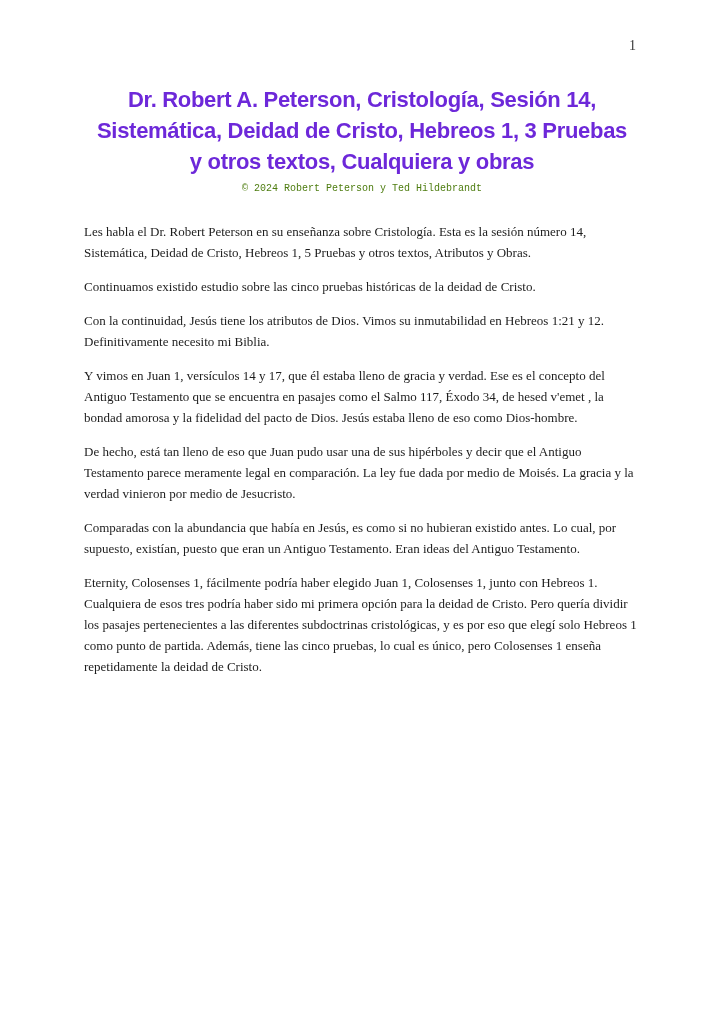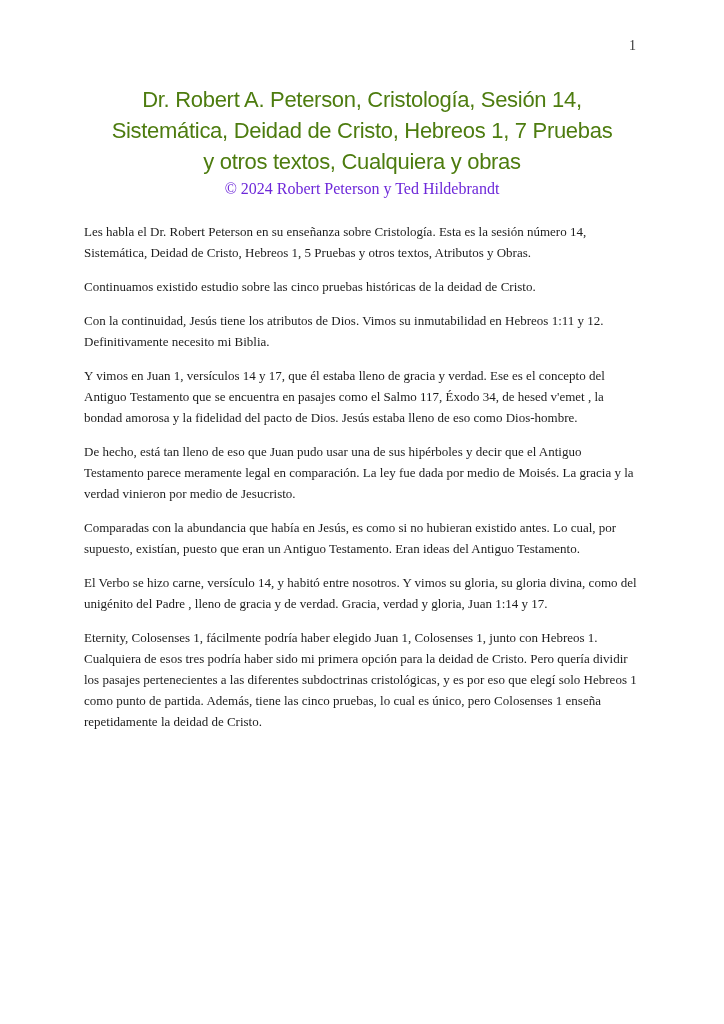--- a/index.html
+++ b/index.html
@@ -23,33 +23,33 @@
     font-family: "Liberation Serif", serif;
     font-size: 14px;
     line-height: 16px;
     color: #3a3a3a;
     padding-right: 4px;
     margin-bottom: 30px;
   }
   .doc-title {
     text-align: center;
     font-family: "Liberation Sans", sans-serif;
-    font-weight: normal;
+    font-weight: bold;
     font-size: 22px;
     line-height: 31px;
     letter-spacing: -0.3px;
-    color: #4d7c0f;
+    color: #6d28d9;
     white-space: nowrap;
   }
   .copyright {
     text-align: center;
-    font-family: Liberation Serif, serif;
-    font-size: 16px;
+    font-family: Liberation Mono, monospace;
+    font-size: 10px;
     line-height: 20px;
-    color: #6d28d9;
+    color: #4d7c0f;
     margin-top: 2px;
   }
   .doc-body {
     margin-top: 22px;
     font-size: 13px;
     line-height: 21px;
     color: #1c1c1c;
     font-family: Liberation Serif, serif;
   }
   .doc-body p {
@@ -59,30 +59,29 @@
 </style>
 </head>
 <body>
 
 <div class="page">
 
   <div class="page-number">1</div>
 
   <div class="doc-title">
     <div>Dr. Robert A. Peterson, Cristología, Sesión 14,</div>
-    <div>Sistemática, Deidad de Cristo, Hebreos 1, 7 Pruebas</div>
+    <div>Sistemática, Deidad de Cristo, Hebreos 1, 3 Pruebas</div>
     <div>y otros textos, Cualquiera y obras</div>
   </div>
 
   <div class="copyright">© 2024 Robert Peterson y Ted Hildebrandt</div>
 
   <div class="doc-body">
     <p>Les habla el Dr. Robert Peterson en su enseñanza sobre Cristología. Esta es la sesión número 14, Sistemática, Deidad de Cristo, Hebreos 1, 5 Pruebas y otros textos, Atributos y Obras.</p>
     <p>Continuamos existido estudio sobre las cinco pruebas históricas de la deidad de Cristo.</p>
-    <p>Con la continuidad, Jesús tiene los atributos de Dios. Vimos su inmutabilidad en Hebreos 1:11 y 12. Definitivamente necesito mi Biblia.</p>
+    <p>Con la continuidad, Jesús tiene los atributos de Dios. Vimos su inmutabilidad en Hebreos 1:21 y 12. Definitivamente necesito mi Biblia.</p>
     <p>Y vimos en Juan 1, versículos 14 y 17, que él estaba lleno de gracia y verdad. Ese es el concepto del Antiguo Testamento que se encuentra en pasajes como el Salmo 117, Éxodo 34, de hesed v'emet , la bondad amorosa y la fidelidad del pacto de Dios. Jesús estaba lleno de eso como Dios-hombre.</p>
     <p>De hecho, está tan lleno de eso que Juan pudo usar una de sus hipérboles y decir que el Antiguo Testamento parece meramente legal en comparación. La ley fue dada por medio de Moisés. La gracia y la verdad vinieron por medio de Jesucristo.</p>
     <p>Comparadas con la abundancia que había en Jesús, es como si no hubieran existido antes. Lo cual, por supuesto, existían, puesto que eran un Antiguo Testamento. Eran ideas del Antiguo Testamento.</p>
-    <p>El Verbo se hizo carne, versículo 14, y habitó entre nosotros. Y vimos su gloria, su gloria divina, como del unigénito del Padre , lleno de gracia y de verdad. Gracia, verdad y gloria, Juan 1:14 y 17.</p>
     <p>Eternity, Colosenses 1, fácilmente podría haber elegido Juan 1, Colosenses 1, junto con Hebreos 1. Cualquiera de esos tres podría haber sido mi primera opción para la deidad de Cristo. Pero quería dividir los pasajes pertenecientes a las diferentes subdoctrinas cristológicas, y es por eso que elegí solo Hebreos 1 como punto de partida. Además, tiene las cinco pruebas, lo cual es único, pero Colosenses 1 enseña repetidamente la deidad de Cristo.</p>
   </div>
 
 </div>
 
 </body></html>

